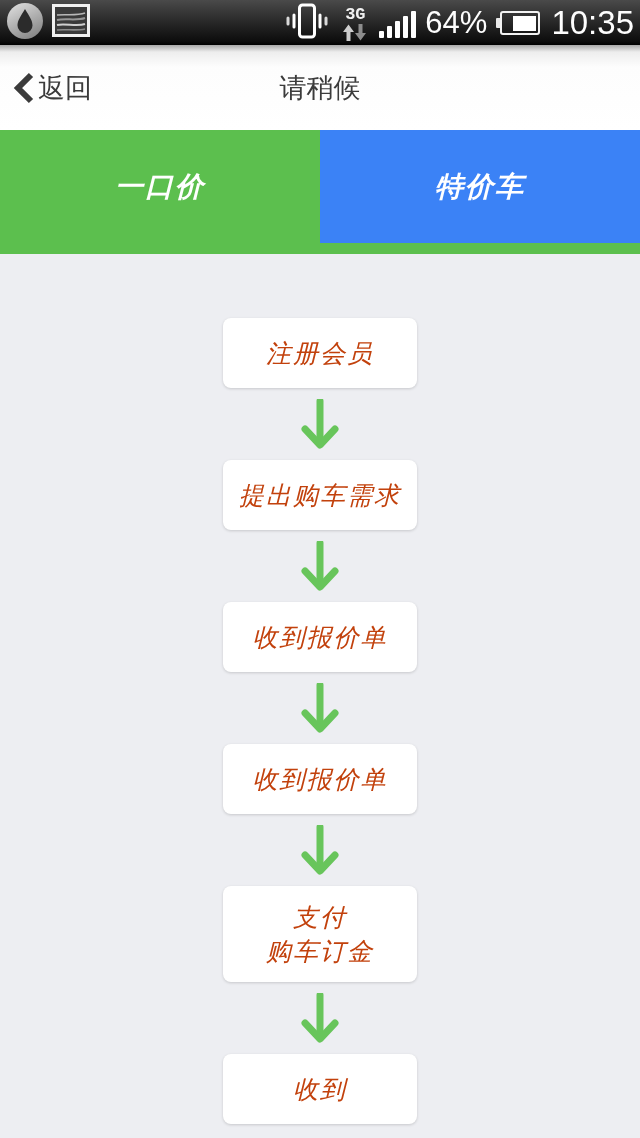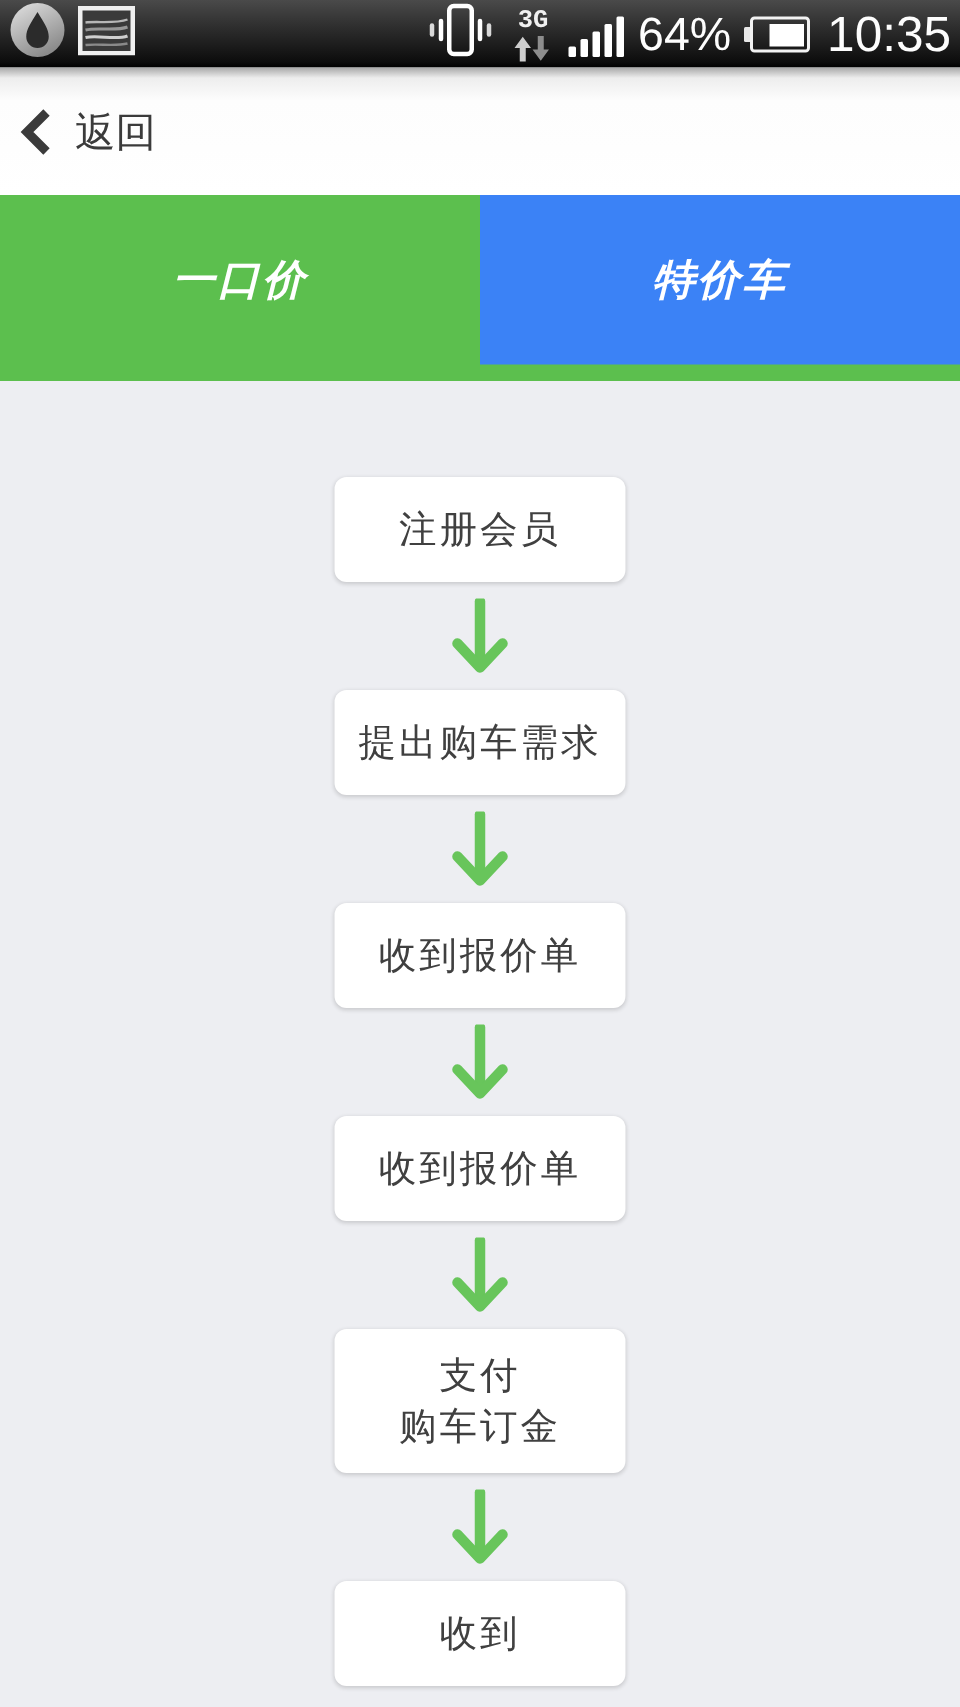--- a/index.html
+++ b/index.html
@@ -26,21 +26,21 @@
   .battery .nub { width:4px; height:10px; background:#e8e8e8; border-radius:1px 0 0 1px; }
   .battery .bbody { width:40px; height:24px; border:2.5px solid #f2f2f2; border-radius:3px; position:relative; }
   .battery .bfill { position:absolute; top:2.5px; bottom:2.5px; right:2.5px; width:64%; background:#fff; }
 
   
   .navbar {
     height:85px; width:100%; position:relative;
     background:linear-gradient(180deg,#a8a8a8 0,#ededed 7px,#fdfdfd 22px,#ffffff 100%);
     display:flex; align-items:center;
   }
-  .back-group { display:flex; align-items:center; gap:14px; margin-left:12px; cursor:pointer; }
+  .back-group { display:flex; align-items:center; gap:2px; margin-left:12px; cursor:pointer; }
   .back-label { font-size:27px; color:#3b3b3b; }
   .nav-title {
     position:absolute; left:0; right:0; text-align:center;
     font-size:27px; color:#3b3b3b; pointer-events:none;
   }
 
   
   .tabbar { height:124px; width:100%; background:#5cbf4e; position:relative; }
   .tab { position:absolute; top:0; width:50%; height:113px;
          display:flex; align-items:center; justify-content:center;
@@ -49,21 +49,21 @@
   .tab.right { right:0; background:#3b82f6;justify-content:center; }
 
   
   .flow { padding-top:64px; display:flex; flex-direction:column; align-items:center; }
   .flow-box {
     width:194px; min-height:70px; background:#ffffff; border-radius:8px;
     box-shadow:0 1px 3px rgba(0,0,0,0.16);
     display:flex; flex-direction:column; align-items:center; justify-content:center;
     padding:14px 6px;
   }
-  .flow-box .line { font-size:25px; line-height:34px; color:#404040; letter-spacing:2px; font-weight:500; white-space:nowrap; }
+  .flow-box .line { font-size:25px; line-height:34px; color:#c2410c; letter-spacing:2px; font-weight:500; white-space:nowrap;font-style:italic; }
   .flow-arrow { margin:11px auto; display:block; }
 </style>
 </head>
 <body>
 
 <div class="screen">
 
   <div class="statusbar">
     <div class="sb-left">
       <span>
@@ -124,20 +124,21 @@
     </div>
   </div>
 
   <div class="navbar">
     <div class="back-group">
       <svg width="24" height="32" viewBox="0 0 24 32">
         <polyline points="19,3 6,16 19,29" fill="none" stroke="#3b3b3b" stroke-width="6" stroke-linecap="butt" stroke-linejoin="miter"></polyline>
       </svg>
       <span class="back-label">返回</span>
     </div>
+    <div class="nav-title">请稍候</div>
   </div>
 
   <div class="tabbar">
     <div class="tab left">
       <span>一口价</span>
     </div>
     <div class="tab right">
       <span>特价车</span>
     </div>
   </div>

